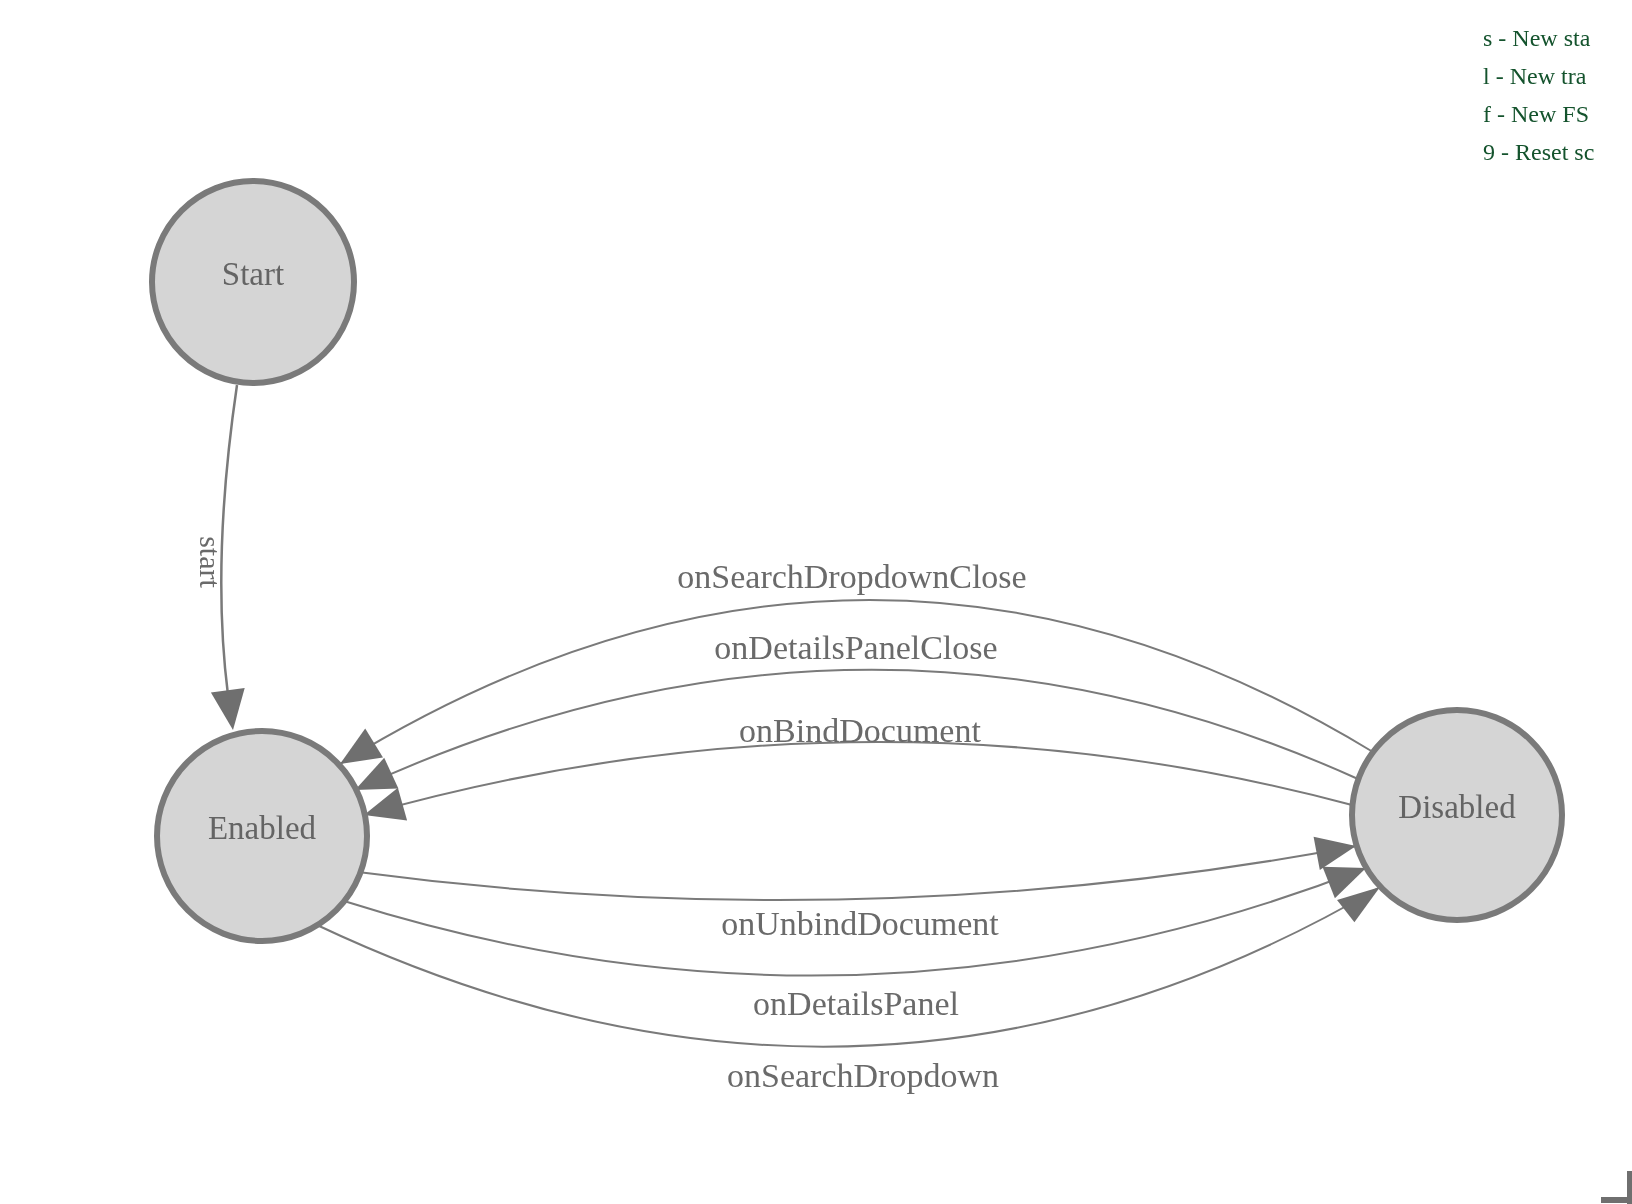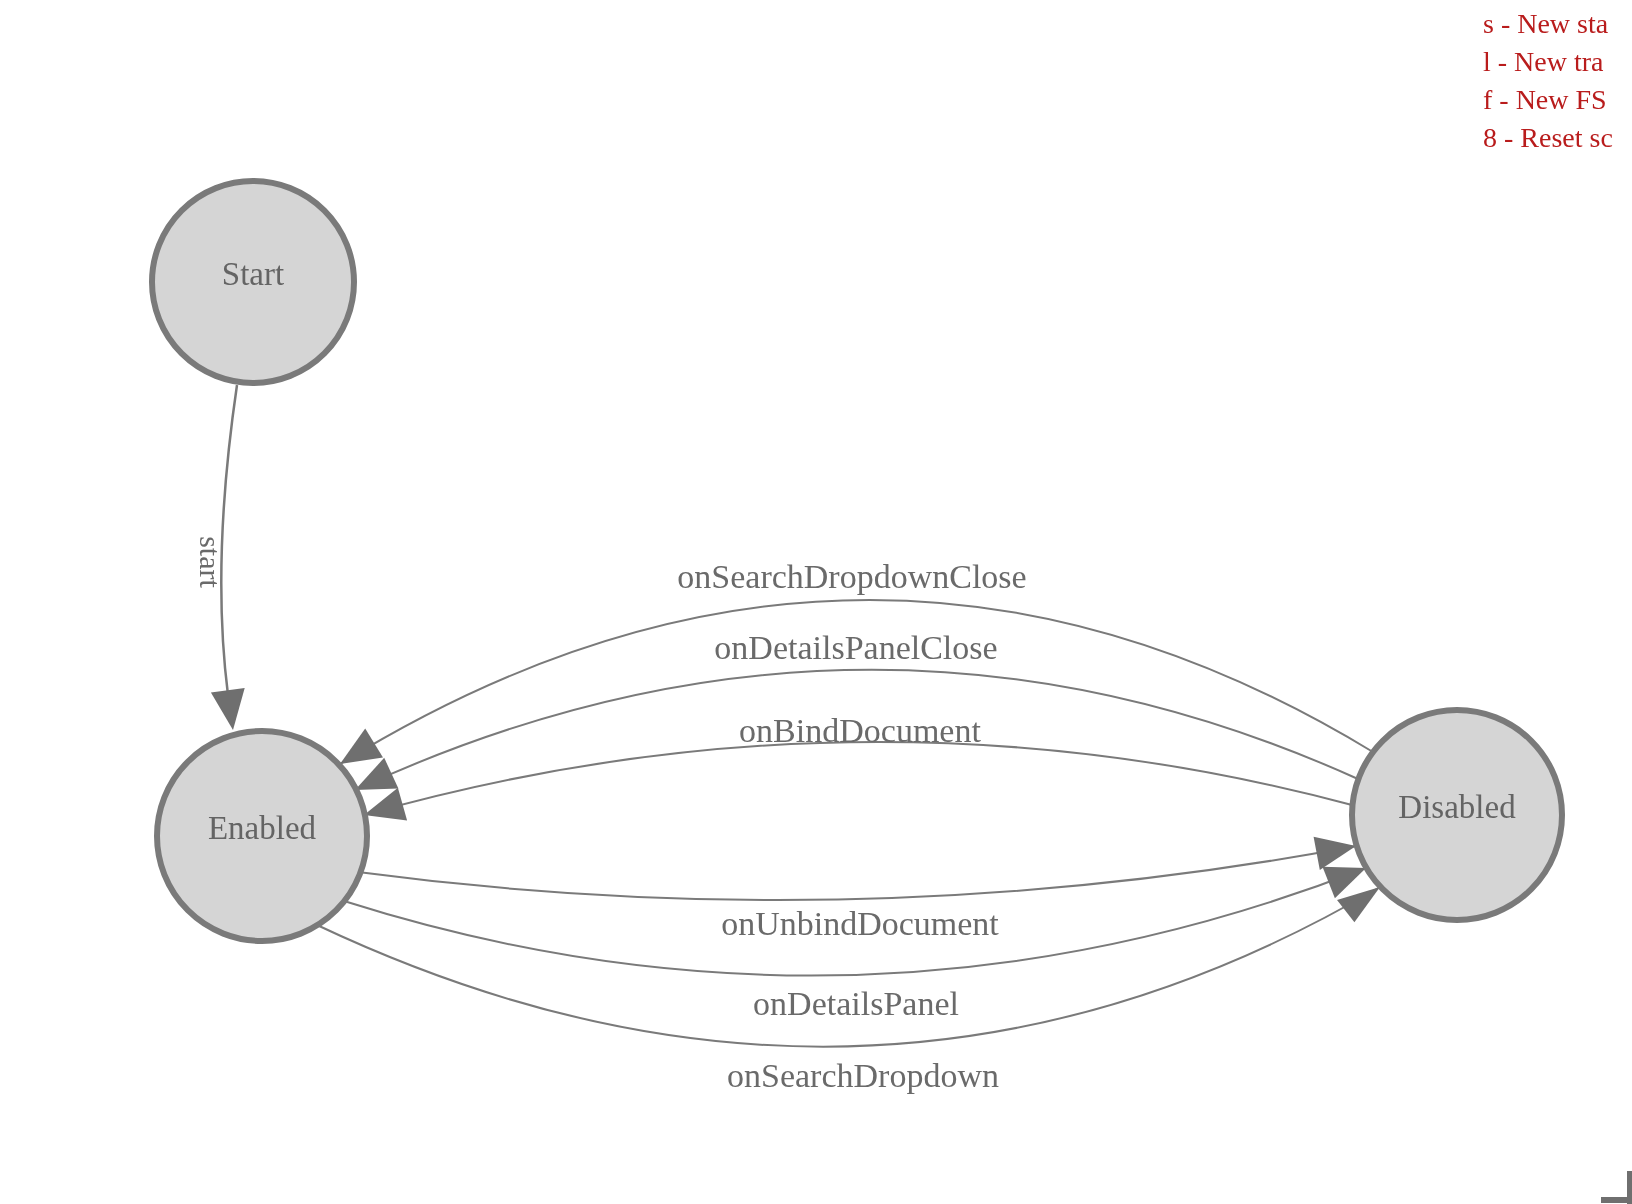--- a/index.html
+++ b/index.html
@@ -40,24 +40,24 @@
   .start-label {
     fill: #6a6a6a;
     font-size: 30px;
     text-anchor: middle;
   }
 
   
   .legend {
     position: absolute;
     left: 1483px;
-    top: 5px;
-    font-size: 28px;
+    top: 19px;
+    font-size: 24px;
     line-height: 38px;
-    color: #b91c1c;
+    color: #14532d;
     white-space: nowrap;
   }
 
   
   .corner-mark-v {
     position: absolute;
     left: 1627px;
     top: 1171px;
     width: 5px;
     height: 33px;
@@ -115,19 +115,19 @@
     <text class="edge-label" x="860" y="742">onBindDocument</text>
     <text class="edge-label" x="860" y="935">onUnbindDocument</text>
     <text class="edge-label" x="856" y="1015">onDetailsPanel</text>
     <text class="edge-label" x="863" y="1087">onSearchDropdown</text>
   </svg>
 
   <div class="legend">
     <div>s - New sta</div>
     <div>l - New tra</div>
     <div>f - New FS</div>
-    <div>8 - Reset sc</div>
+    <div>9 - Reset sc</div>
   </div>
 
   <div class="corner-mark-v"></div>
   <div class="corner-mark-h"></div>
 
 </div>
 
 </body></html>

